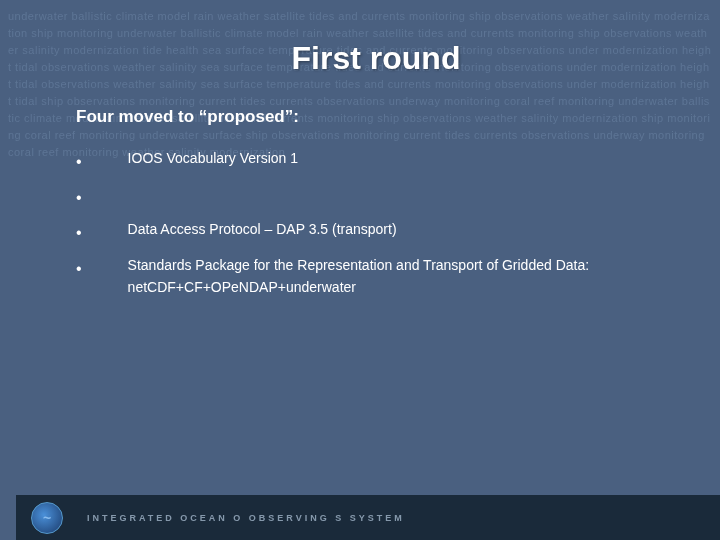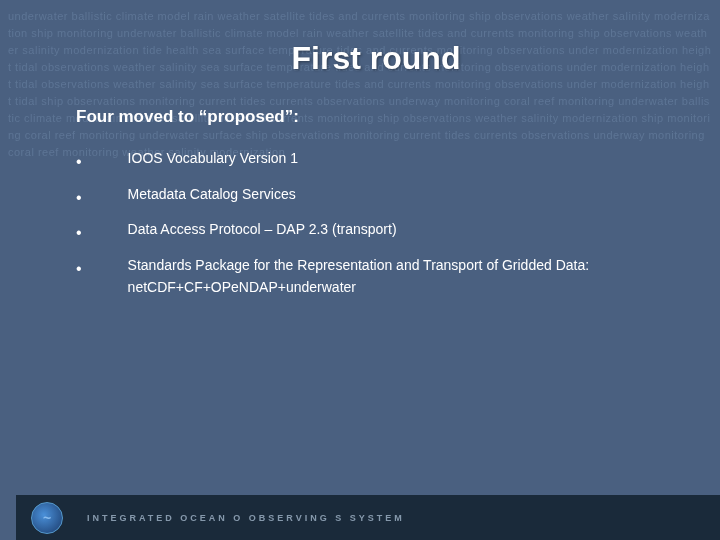--- a/index.html
+++ b/index.html
@@ -156,25 +156,24 @@
   <div class="main-content">
     <h1 class="slide-title">First round</h1>
     <p class="subtitle">Four moved to “proposed”:</p>
     <ul class="bullet-list">
     <li>
           <span class="bullet-dot">•</span>
           <span class="bullet-text">IOOS Vocabulary Version 1</span>
         </li>
         <li>
           <span class="bullet-dot">•</span>
-          <span class="bullet-text">Metadata Catalog Services</span>
         </li>
         <li>
           <span class="bullet-dot">•</span>
-          <span class="bullet-text">Data Access Protocol – DAP 2.3 (transport)</span>
+          <span class="bullet-text">Data Access Protocol – DAP 3.5 (transport)</span>
         </li>
         <li>
           <span class="bullet-dot">•</span>
           <span class="bullet-text">Standards Package for the Representation and Transport of Gridded Data: netCDF+CF+OPeNDAP+underwater</span>
         </li>
       </ul>
   </div>
 
   <div class="footer">
     <div class="footer-logo">

